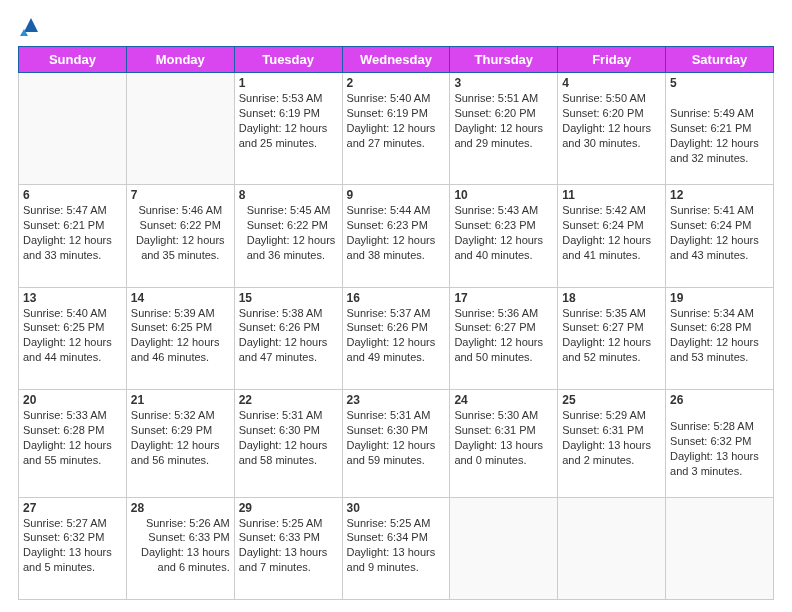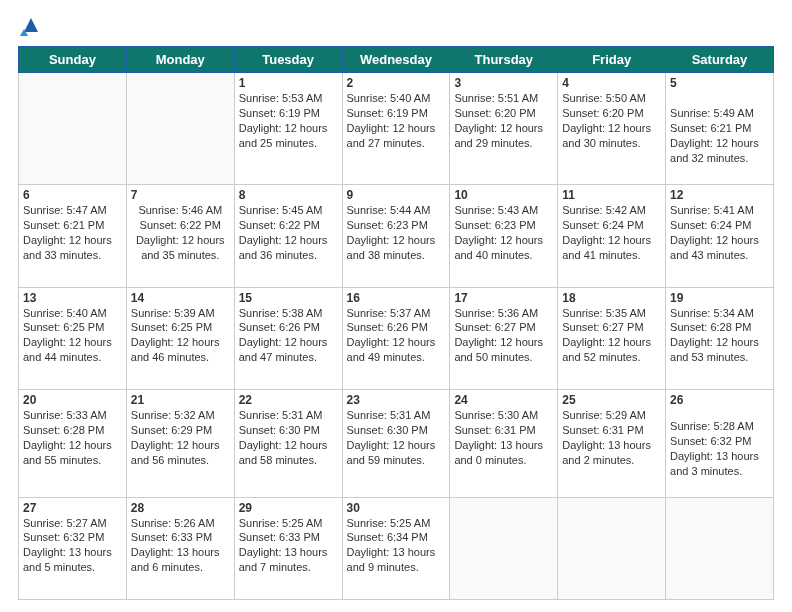--- a/index.html
+++ b/index.html
@@ -62,21 +62,21 @@
       color: #555;
     }
     .calendar {
       flex: 1;
       border: 1px solid #ccc;
       border-collapse: collapse;
       width: 100%;
       table-layout: fixed;
     }
     .calendar th {
-      background: #0f766e;
+      background: #d946ef;
       color: #fff;
       text-align: center;
       padding: 5px 3px;
       font-size: 13px;
       font-weight: bold;
       border: 1px solid #1a5fa8;
     }
     .calendar td {
       border: 1px solid #ccc;
       vertical-align: top;
@@ -176,21 +176,21 @@
 Daylight: 12 hours and 33 minutes.</div>
           </td>
           <td>
             <span class="day-num">7</span>
             <div class="day-info" style="white-space: pre-line; text-align: center;">Sunrise: 5:46 AM
 Sunset: 6:22 PM
 Daylight: 12 hours and 35 minutes.</div>
           </td>
           <td>
             <span class="day-num">8</span>
-            <div class="day-info" style="white-space: pre-line;">Sunrise: 5:45 AM
+            <div class="day-info" style="white-space: pre-line; margin-left: 8px;">Sunrise: 5:45 AM
 Sunset: 6:22 PM
 Daylight: 12 hours and 36 minutes.</div>
           </td>
           <td>
             <span class="day-num">9</span>
             <div class="day-info" style="white-space: pre-line;">Sunrise: 5:44 AM
 Sunset: 6:23 PM
 Daylight: 12 hours and 38 minutes.</div>
           </td>
           <td>
@@ -302,21 +302,21 @@
         </tr>
         <tr>
           <td>
             <span class="day-num">27</span>
             <div class="day-info" style="white-space: pre-line;">Sunrise: 5:27 AM
 Sunset: 6:32 PM
 Daylight: 13 hours and 5 minutes.</div>
           </td>
           <td>
             <span class="day-num">28</span>
-            <div class="day-info" style="white-space: pre-line;">Sunrise: 5:26 AM
+            <div class="day-info" style="white-space: pre-line; text-align: right;">Sunrise: 5:26 AM
 Sunset: 6:33 PM
 Daylight: 13 hours and 6 minutes.</div>
           </td>
           <td>
             <span class="day-num">29</span>
             <div class="day-info" style="white-space: pre-line;">Sunrise: 5:25 AM
 Sunset: 6:33 PM
 Daylight: 13 hours and 7 minutes.</div>
           </td>
           <td>

